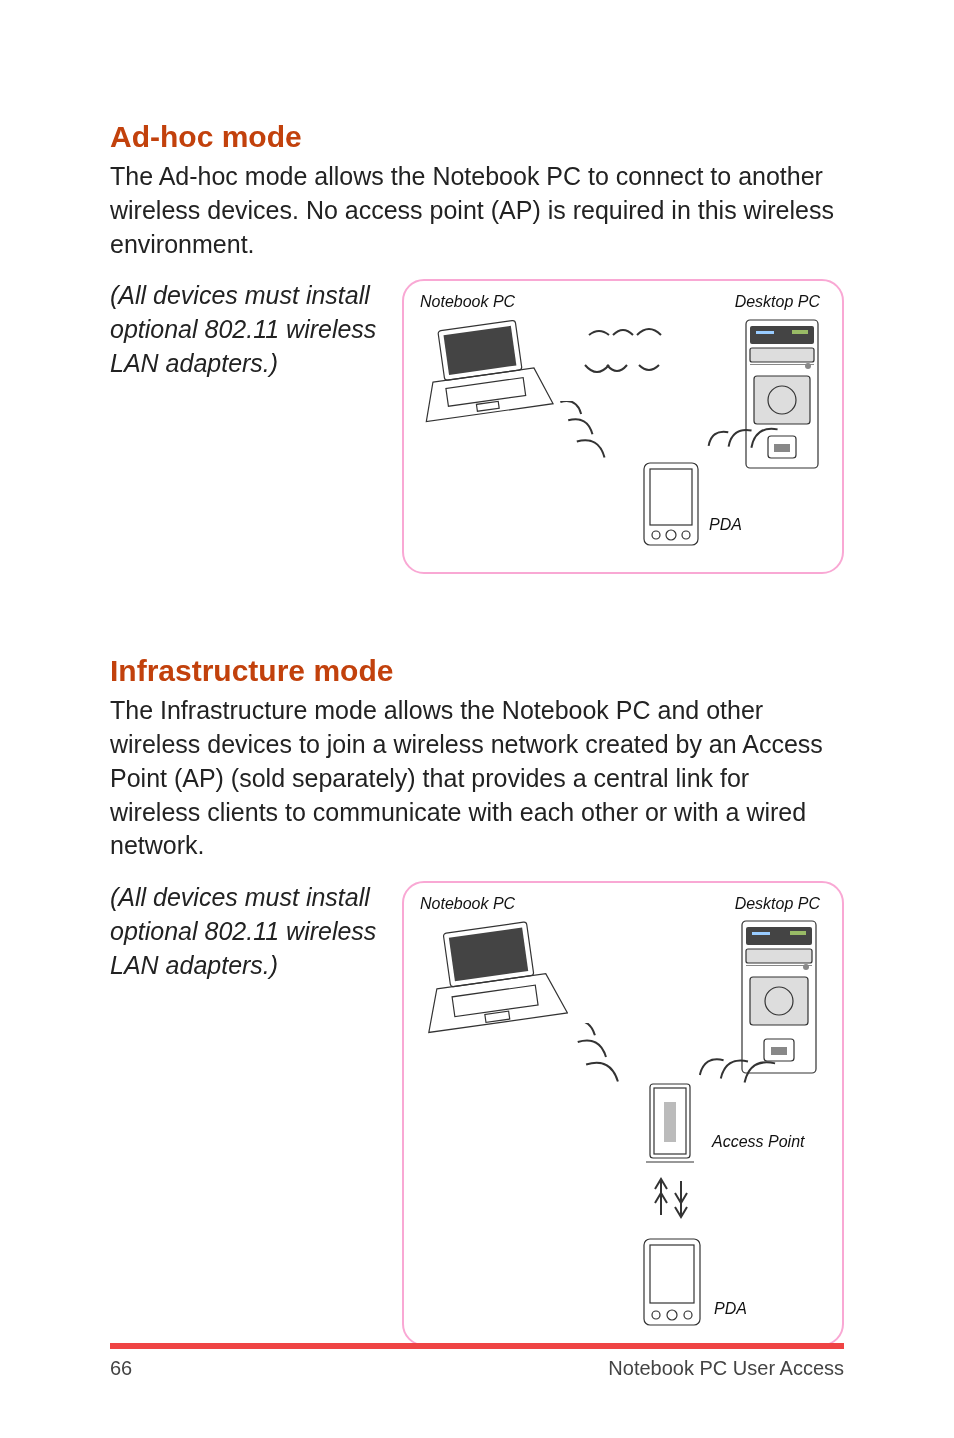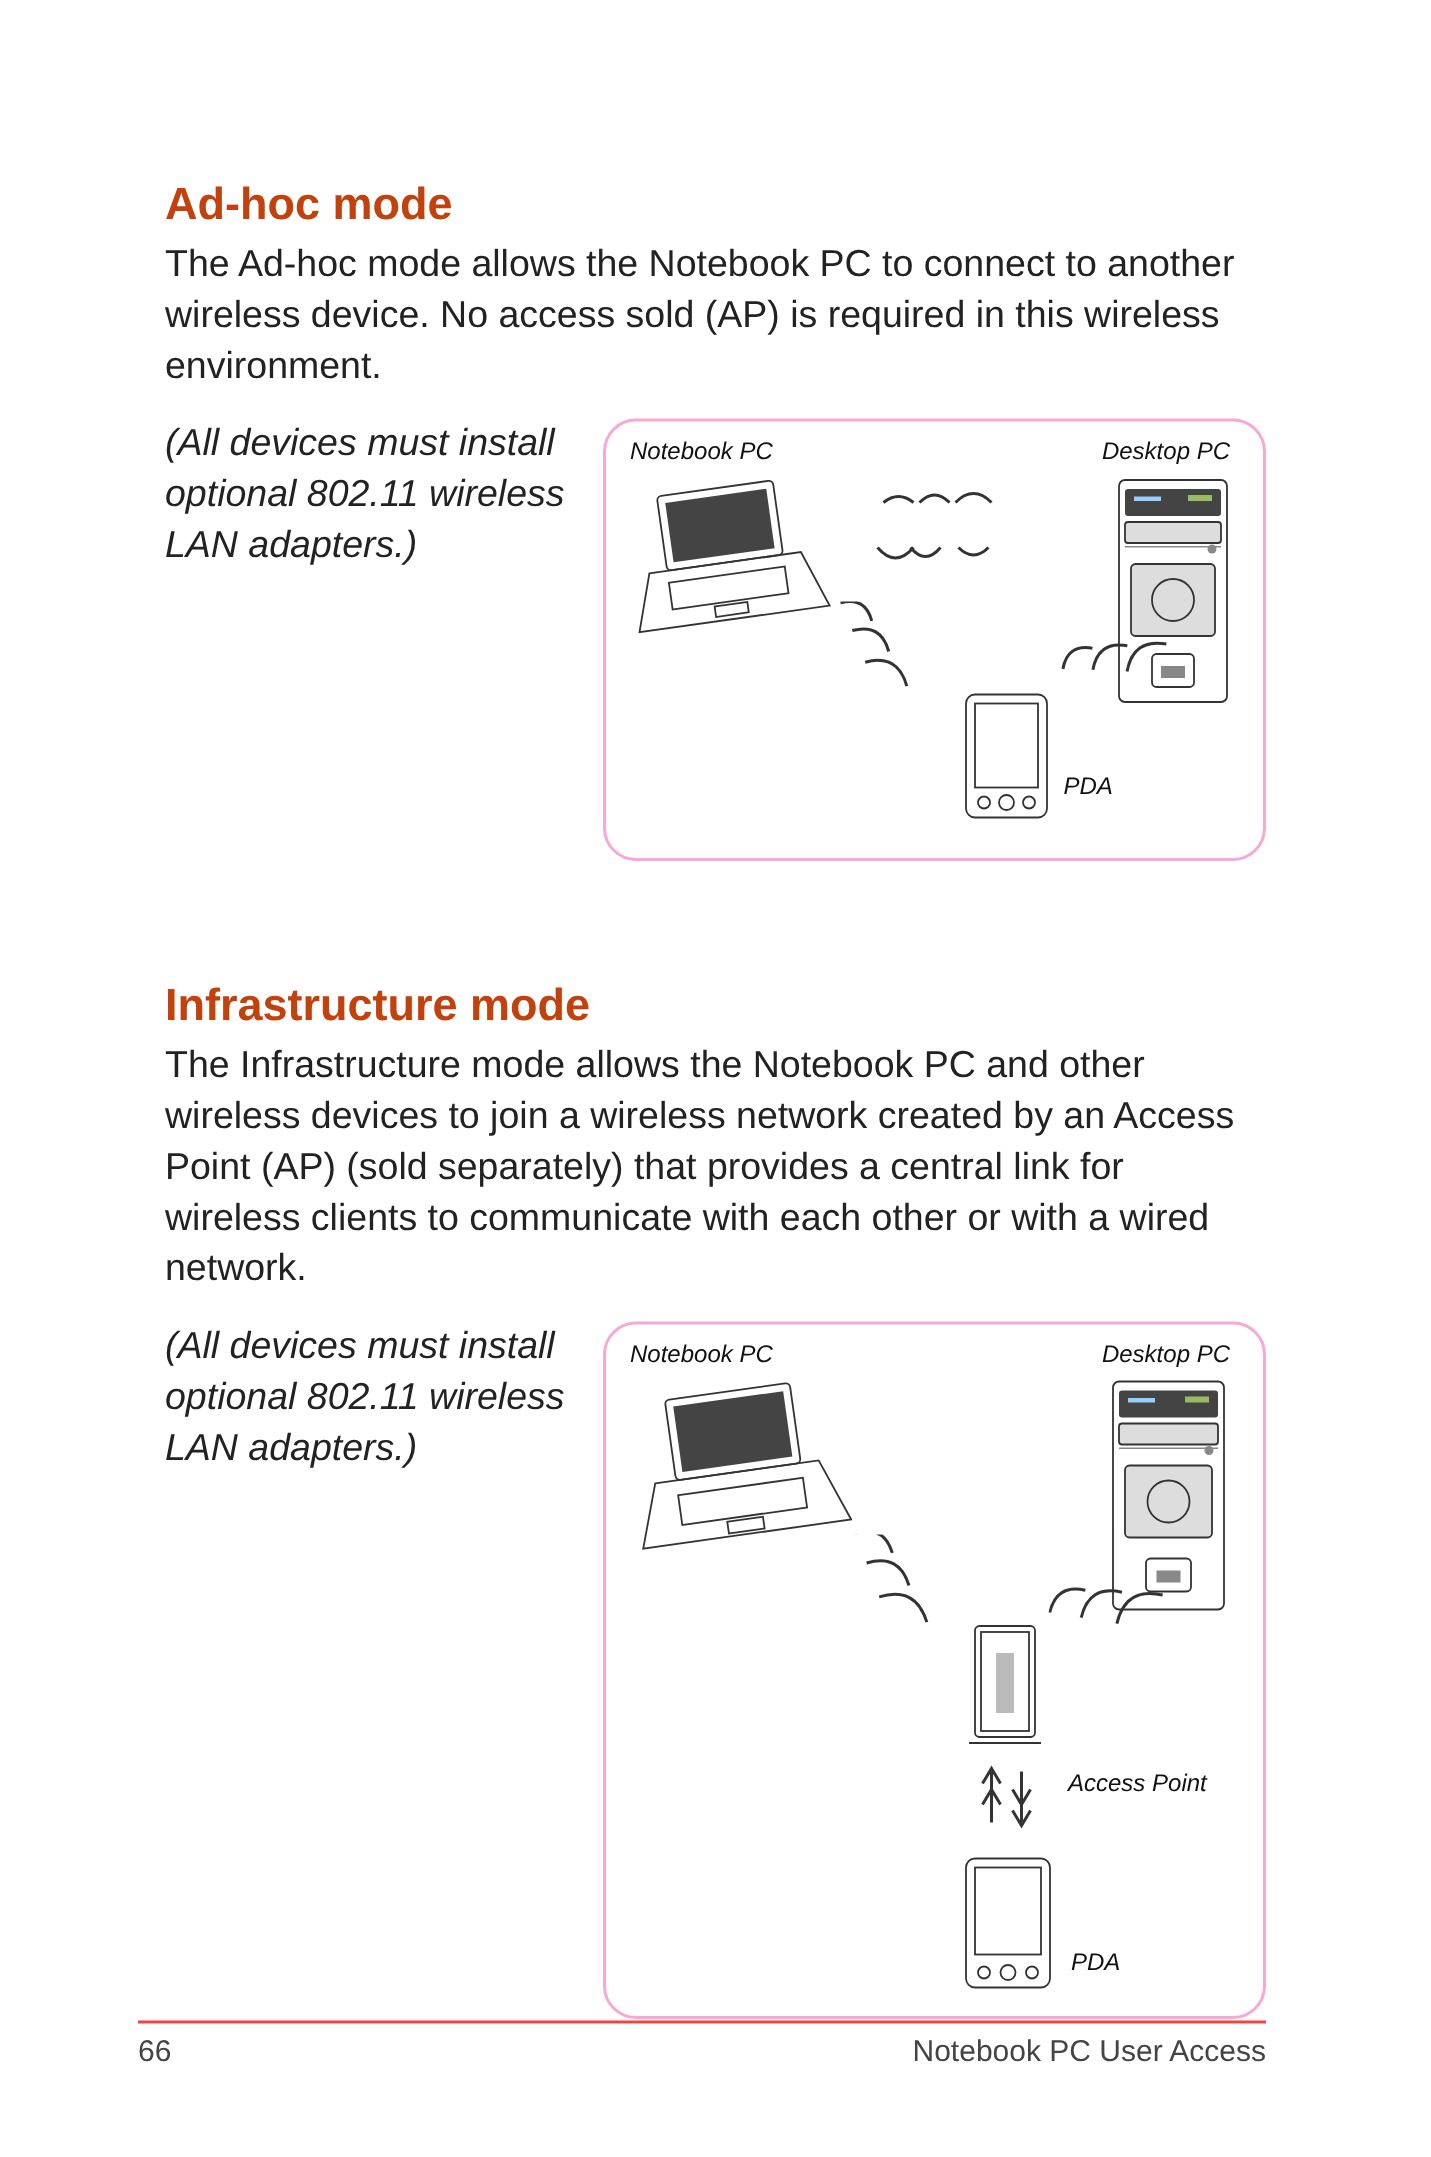--- a/index.html
+++ b/index.html
@@ -49,47 +49,47 @@
     color: #111;
     position: absolute;
     white-space: nowrap;
   }
   .device { position: absolute; }
 
   
   .footer {
     position: absolute;
     bottom: 58px;
-    left: 92px;
+    left: 110px;
     right: 110px;
     display: flex;
     justify-content: space-between;
     align-items: baseline;
     font-size: 20px;
     color: #444;
-    border-top: 2px solid #ef4444;
+    border-top: 6px solid #ef4444;
     padding-top: 8px;
   }
   .page-num { font-size: 20px; }
 
   .gap-block { height: 80px; }
 
   svg .stroke { stroke: #333; fill: none; }
   svg .fill-dark { fill: #444; }
   svg .fill-light { fill: #ddd; }
   svg .fill-mid { fill: #888; }
   svg .fill-white { fill: #fff; }
   svg .thin { stroke-width: 1.2; }
   svg .thick { stroke-width: 2; }
 </style>
 </head>
 <body>
 
 <h2 class="section-heading">Ad-hoc mode</h2>
-<p class="body">The Ad-hoc mode allows the Notebook PC to connect to another wireless device. No access sold (AP) is required in this wireless environment.</p>
+<p class="body">The Ad-hoc mode allows the Notebook PC to connect to another wireless devices. No access point (AP) is required in this wireless environment.</p>
 
 <div class="two-col">
   <div class="left-text">
     <p class="body">(All devices must install optional 802.11 wireless LAN adapters.)</p>
   </div>
   <div class="diagram-box adhoc-box">
     <span class="label" style="top:12px; left:16px;">Notebook PC</span>
     <span class="label" style="top:12px; right:22px;">Desktop PC</span>
     <span class="label" style="bottom:38px; left:305px;">PDA</span>
 
@@ -153,21 +153,21 @@
 <h2 class="section-heading">Infrastructure mode</h2>
 <p class="body">The Infrastructure mode allows the Notebook PC and other wireless devices to join a wireless network created by an Access Point (AP) (sold separately) that provides a central link for wireless clients to communicate with each other or with a wired network.</p>
 
 <div class="two-col">
   <div class="left-text">
     <p class="body">(All devices must install optional 802.11 wireless LAN adapters.)</p>
   </div>
   <div class="diagram-box infra-box">
     <span class="label" style="top:12px; left:16px;">Notebook PC</span>
     <span class="label" style="top:12px; right:22px;">Desktop PC</span>
-    <span class="label" style="top:250px; left:308px;margin-top:48px;">Access Point</span>
+    <span class="label" style="top:250px; left:308px;">Access Point</span>
     <span class="label" style="bottom:26px; left:310px;">PDA</span>
 
     <svg class="device" style="left:14px; top:36px;" width="150" height="120" viewBox="0 0 150 120">
       <g transform="rotate(-8 75 60)">
         <rect x="32" y="8" width="84" height="54" rx="3" class="stroke thin" fill="#f4f4f4"></rect>
         <rect x="37" y="13" width="74" height="44" class="fill-dark"></rect>
         <polygon points="18,62 128,62 144,104 4,104" class="stroke thin" fill="#eaeaea"></polygon>
         <rect x="32" y="72" width="84" height="20" class="stroke thin" fill="#f7f7f7"></rect>
         <rect x="62" y="94" width="24" height="8" class="stroke thin" fill="#f7f7f7"></rect>
       </g>

